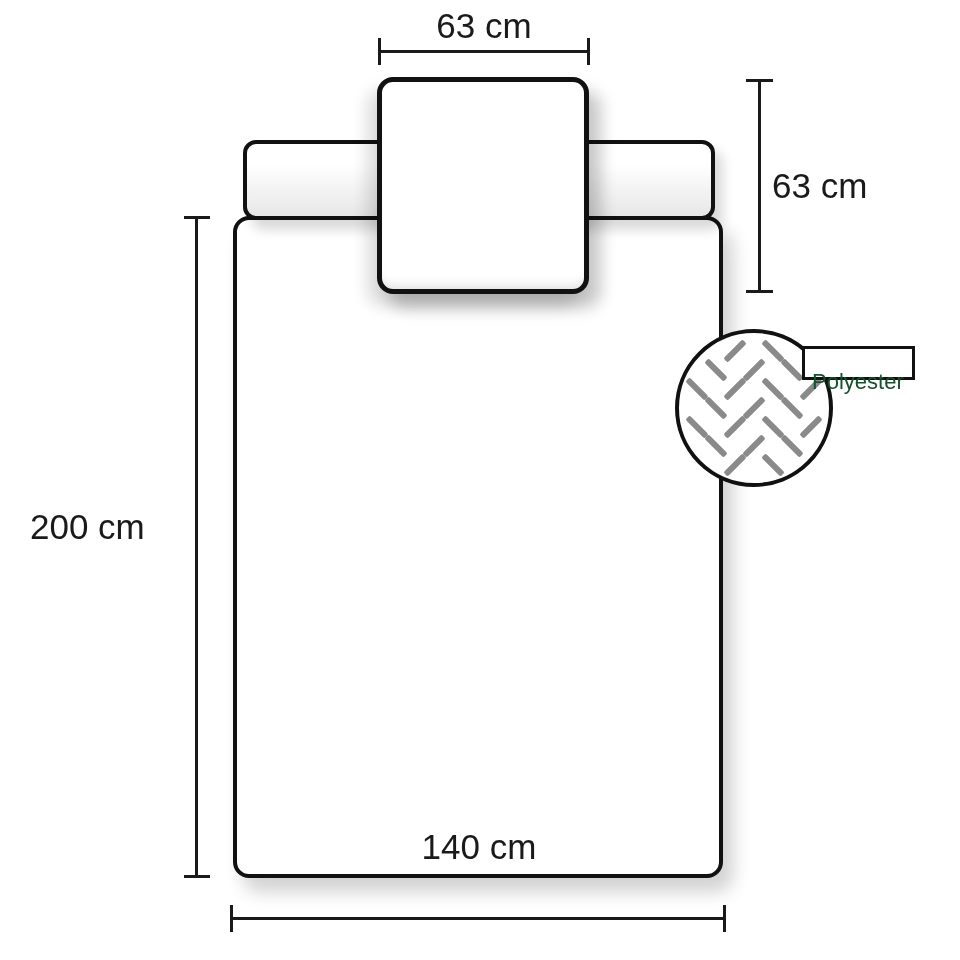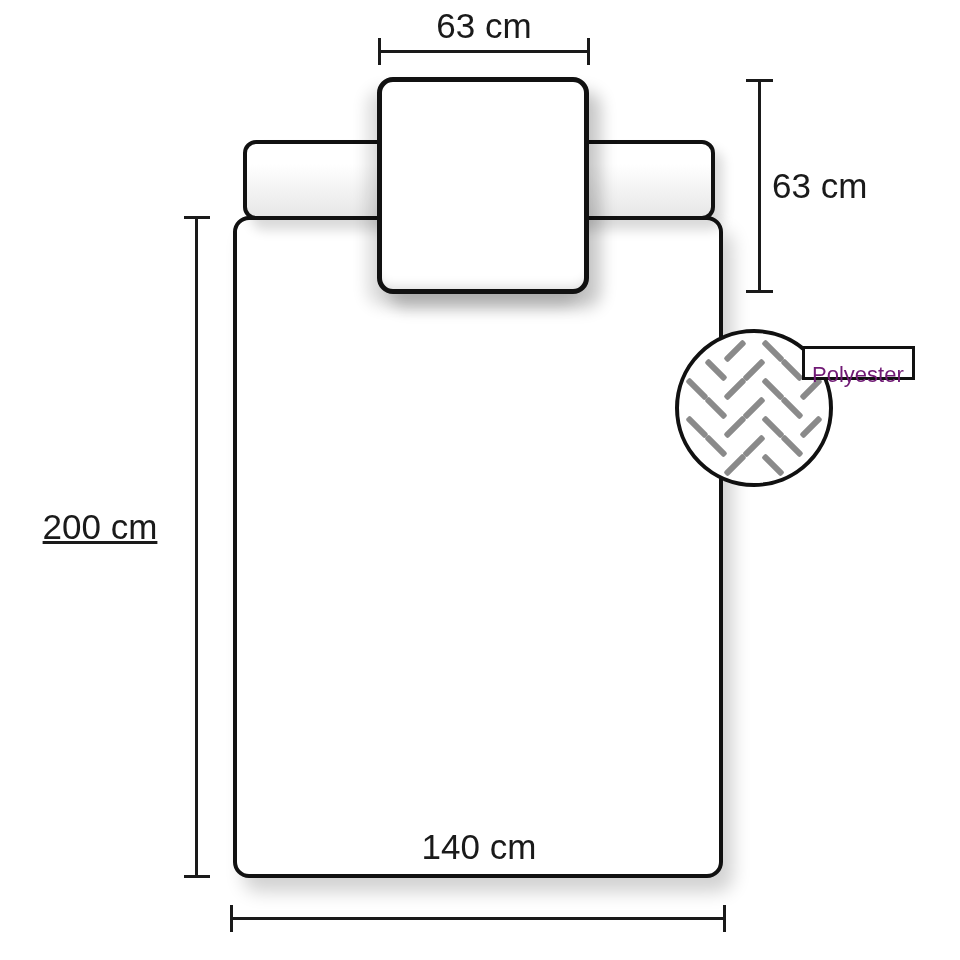--- a/index.html
+++ b/index.html
@@ -50,38 +50,38 @@
     background: #1a1a1a;
   }
   .dim-label {
     position: absolute;
     color: #1a1a1a;
     font-size: 35px;
     line-height: 38px;
     white-space: nowrap;
   }
   .center { text-align: center; }
-  .right-align { text-align: center; text-decoration: underline; }
+  .right-align { text-align: left; }
   
   .swatch {
     position: absolute;
     left: 672px; top: 326px;
     width: 164px; height: 164px;
   }
   .material-tag {
     position: absolute;
     left: 802px; top: 346px;
     box-sizing: border-box;
     height: 34px;
-    padding: 12px 8px 0 7px;
+    padding: 19px 8px 0 7px;
     border: 3px solid #111111;
     background: #ffffff;
     font-size: 22px;
     line-height: 27px;
-    color: #701a75;
+    color: #14532d;
     white-space: nowrap;
   }
 </style>
 </head>
 <body>
 
 <div class="canvas">
 
   <div class="shape duvet"></div>
 

